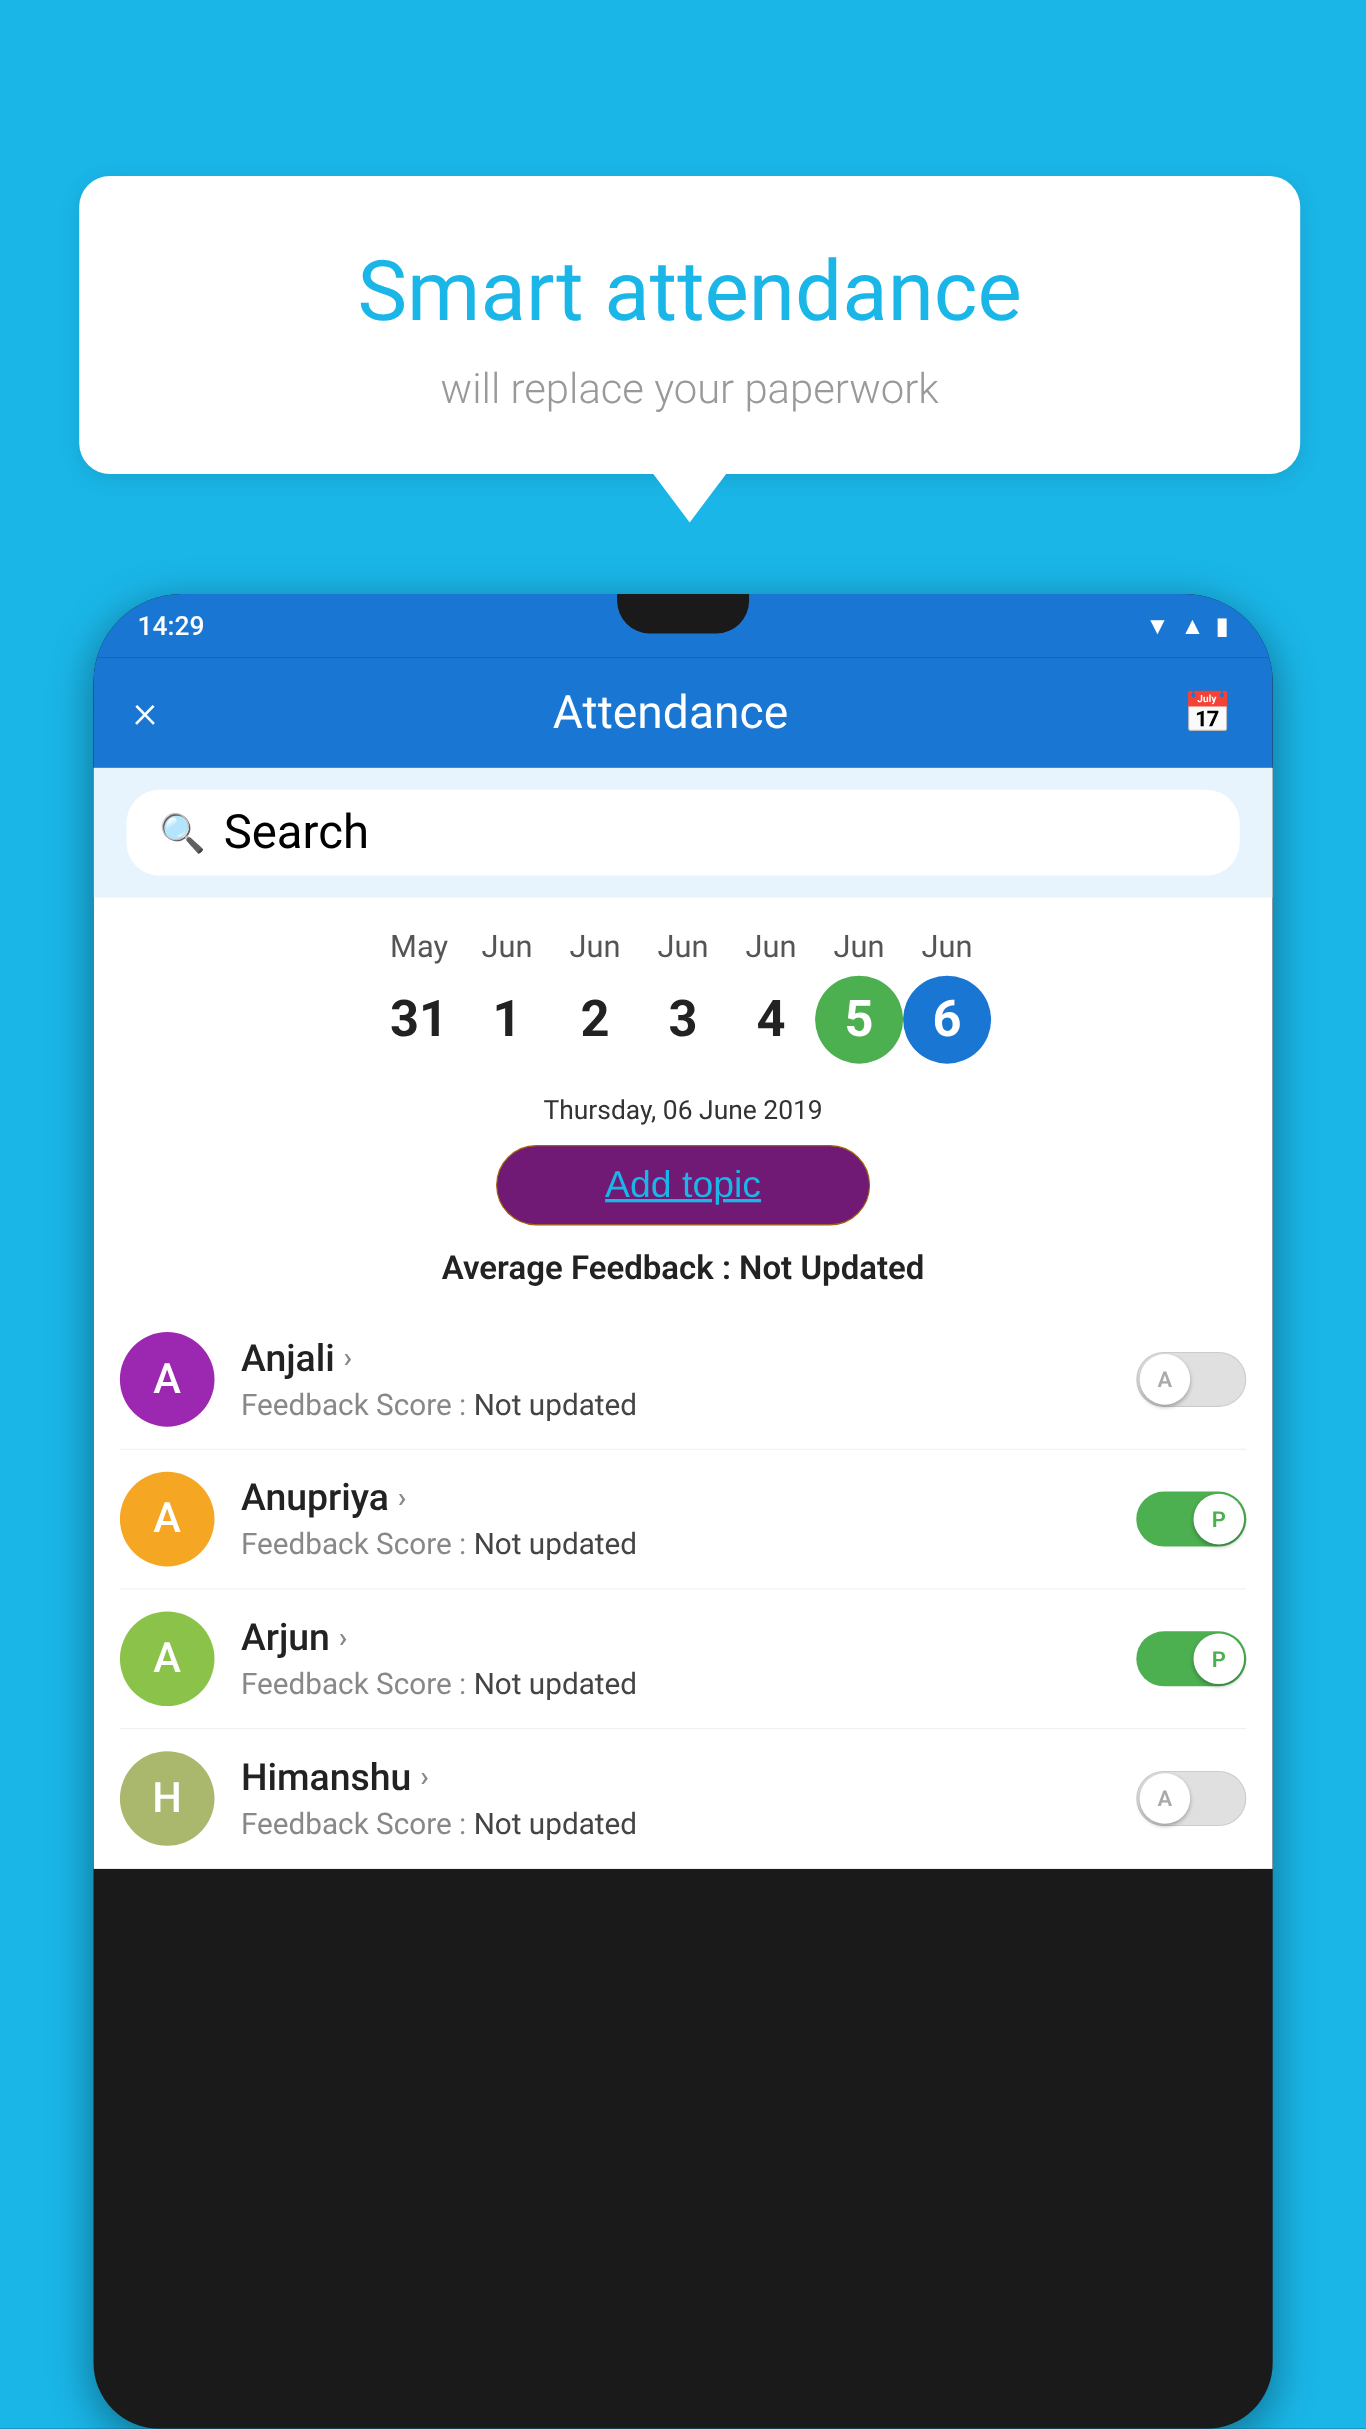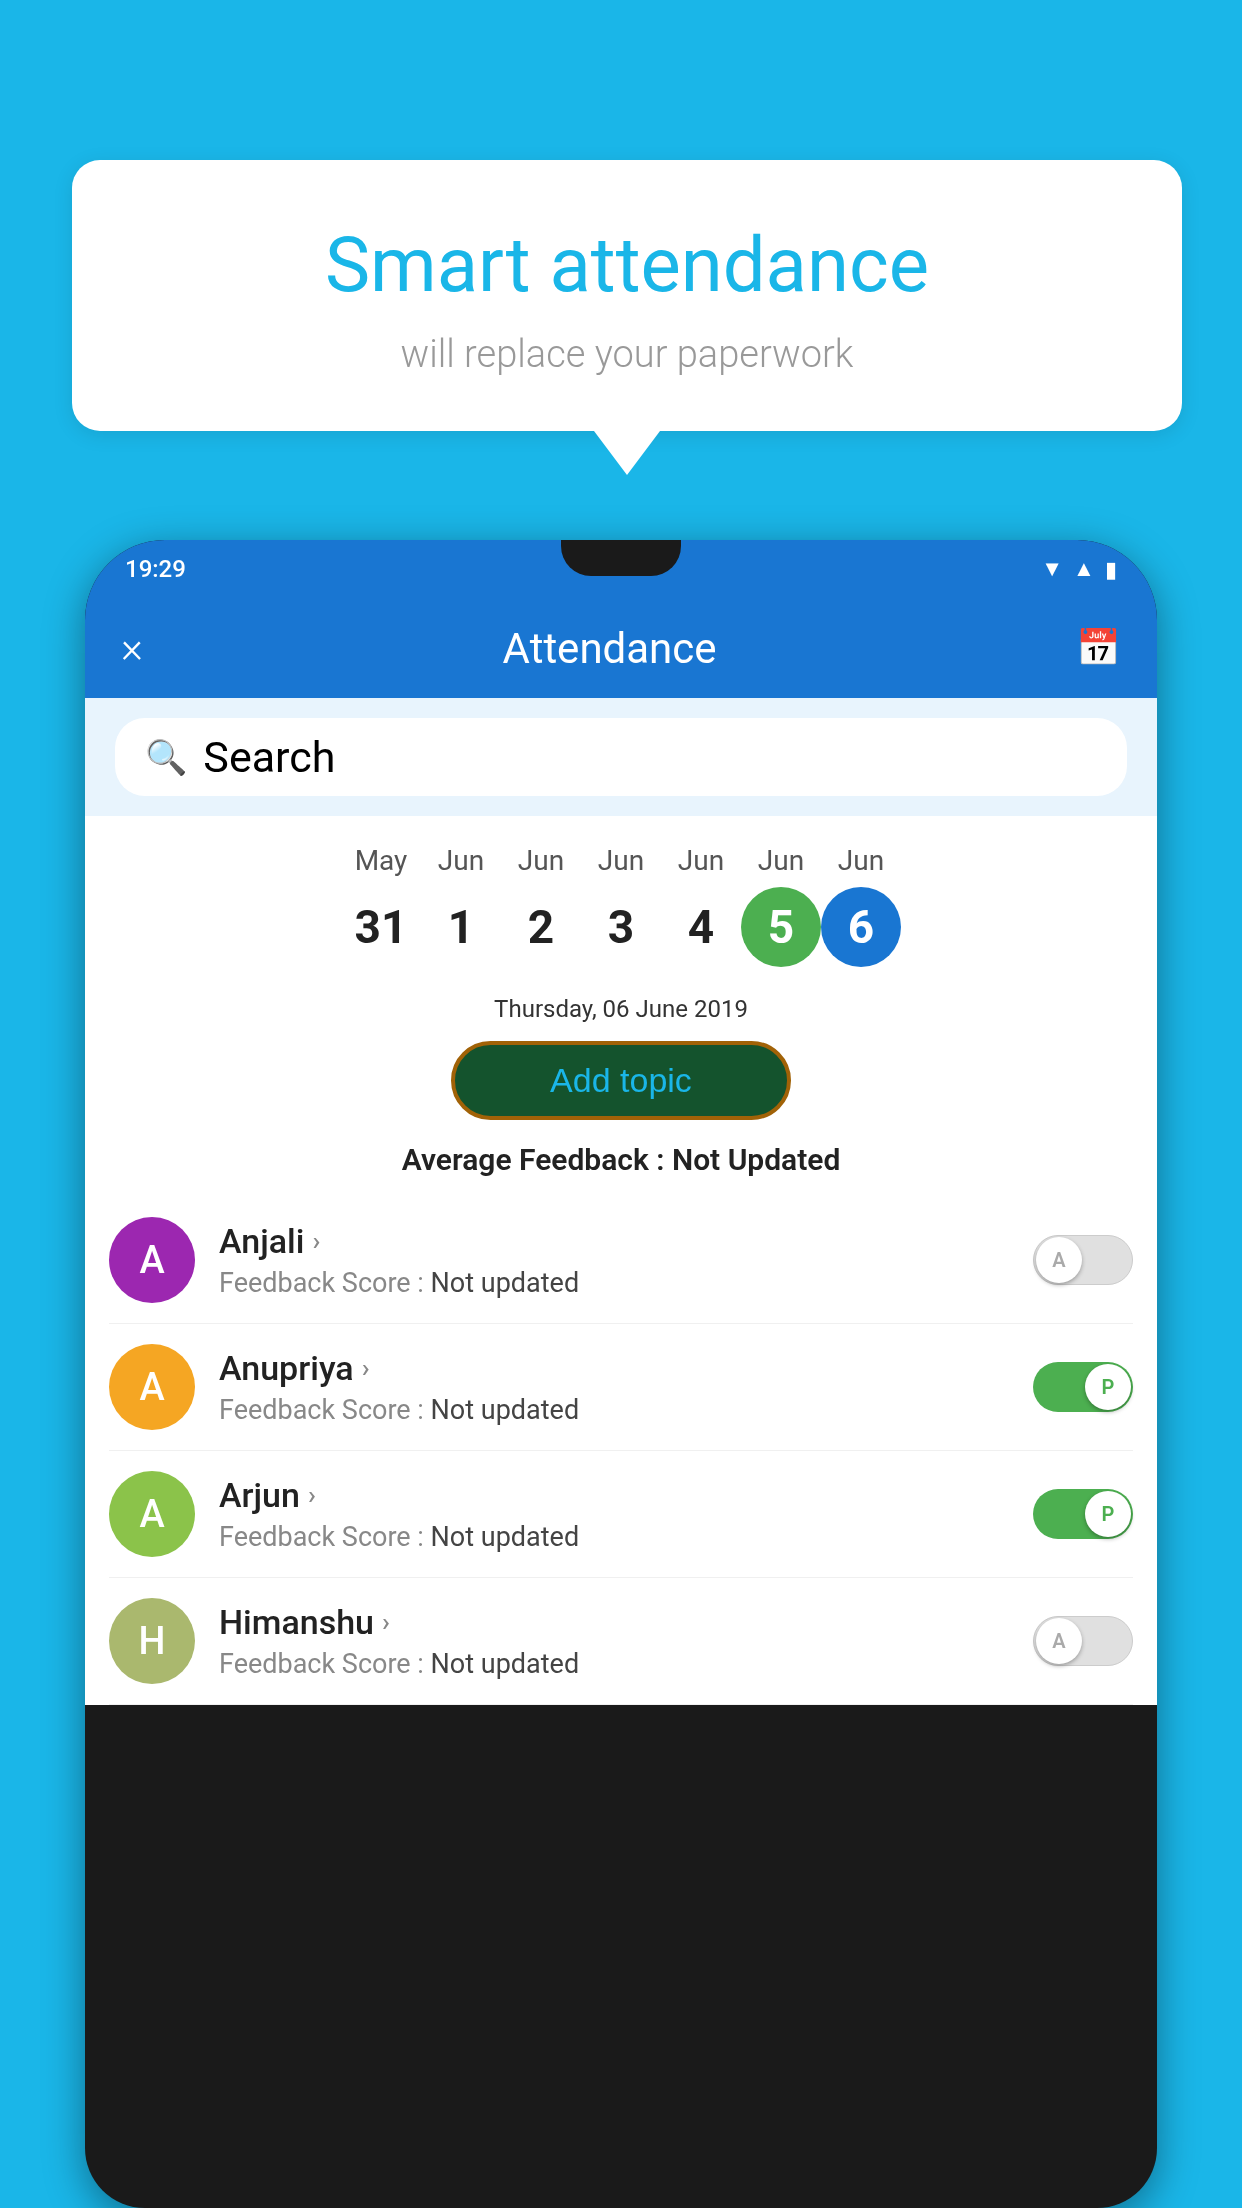--- a/index.html
+++ b/index.html
@@ -196,29 +196,30 @@
       padding: 28px 0 18px;
       font-size: 24px;
       color: #333;
       font-weight: 400;
     }
 
     
     .add-topic-btn {
       display: block;
       margin: 0 auto 22px;
-      border: 4px solid #a16207;
+      border: 1px solid #a16207;
       border-radius: 40px;
       padding: 16px 60px;
       font-size: 34px;
       color: #1ab6e8;
-      background: #14532d;
+      background: #701a75;
       cursor: pointer;
       width: 340px;
       text-align: center;
+      text-decoration: underline;
     }
 
     
     .avg-feedback {
       text-align: center;
       font-size: 30px;
       color: #888;
       margin-bottom: 20px;
     }
     .avg-feedback span {
@@ -321,21 +322,21 @@
 
 <div class="speech-bubble">
   <div class="speech-bubble-title">Smart attendance</div>
   <div class="speech-bubble-sub">will replace your paperwork</div>
 </div>
 
 <div class="phone-frame">
 
   <div class="phone-top-bar">
     <div class="notch"></div>
-    <span class="status-time">19:29</span>
+    <span class="status-time">14:29</span>
     <div class="status-icons">
       <span class="status-icon">▼</span>
       <span class="status-icon">▲</span>
       <span class="status-icon">▮</span>
     </div>
   </div>
 
   <div class="app-bar">
     <span class="app-bar-close">×</span>
     <span class="app-bar-title">Attendance</span>

